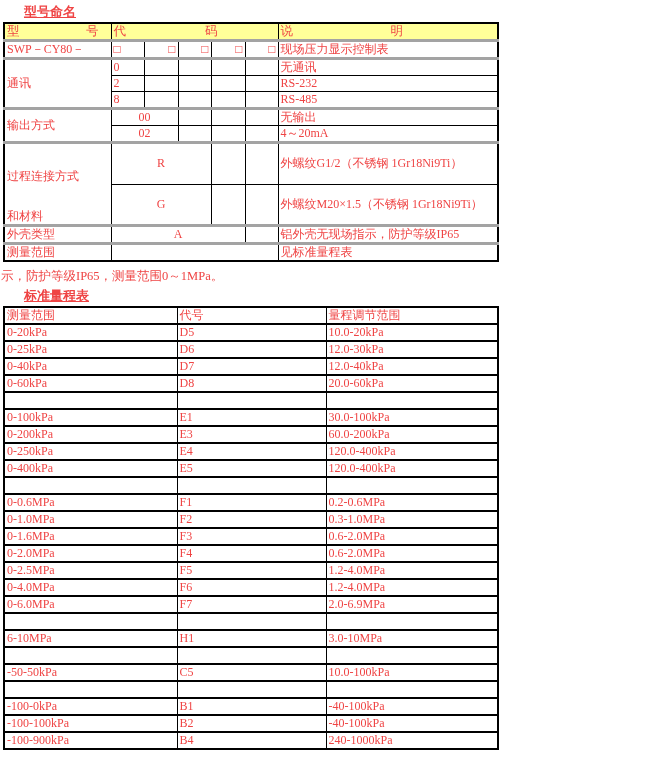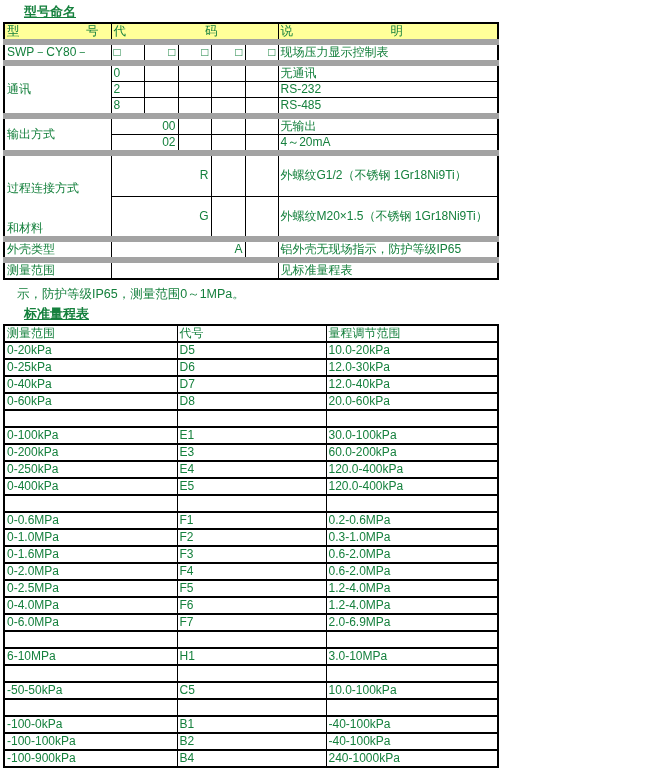--- a/index.html
+++ b/index.html
@@ -1,38 +1,38 @@
 <!DOCTYPE html>
 <html><head>
 <meta charset="utf-8">
 <style>
   html,body{margin:0;padding:0;background:#fff;}
   .page{position:relative;width:661px;height:772px;background:#ffffff;
-        font-family:Liberation Sans, sans-serif;font-size:12px;color:#15803d;overflow:hidden;}
+        font-family:Liberation Serif, serif;font-size:12px;color:#ef4444;overflow:hidden;}
   .sec-title{font-weight:bold;font-size:13px;text-decoration:underline;margin:4px 0 3px 24px;line-height:15px;}
   table{border-collapse:collapse;table-layout:fixed;margin-left:3px;}
   td{border:1px solid #000;height:15px;line-height:15px;padding:0 2px;overflow:hidden;
      white-space:nowrap;vertical-align:middle;font-size:12px;}
   
   .t1{border:2px solid #000;}
-  .t1 tr.gs > td{border-top:6px solid #a3a3a3;}
+  .t1 tr.gs > td{border-top:3px solid #a3a3a3;}
   .t1 .yellow-row td{background:#ffff99;font-size:12.5px;}
   .hf{display:flex;justify-content:space-between;}
   .hf.p1{padding-right:10px;}
   .hf.p2{padding-right:58px;}
   .hf.p3{padding-right:92px;}
   .cb-l{text-align:left;}
   .cb-r{text-align:right;}
-  .r{text-align:right;}
+  .r{text-align:center;}
   .lbl2{line-height:16px;margin-top:24px;}
   
   .example{margin-top:7px;line-height:14.5px;font-size:12.5px;}
   .ex1{margin-left:24px;}
   .ex2{margin-left:48px;}
-  .ex3{margin-left:17px;}
+  .ex3{margin-left:1px;}
   
   .t2{border:2px solid #000;}
   .t2 td{border-top:2px solid #000;}
 </style>
 </head>
 <body>
 
 <div class="page">
 
   <div class="sec-title">型号命名</div>

